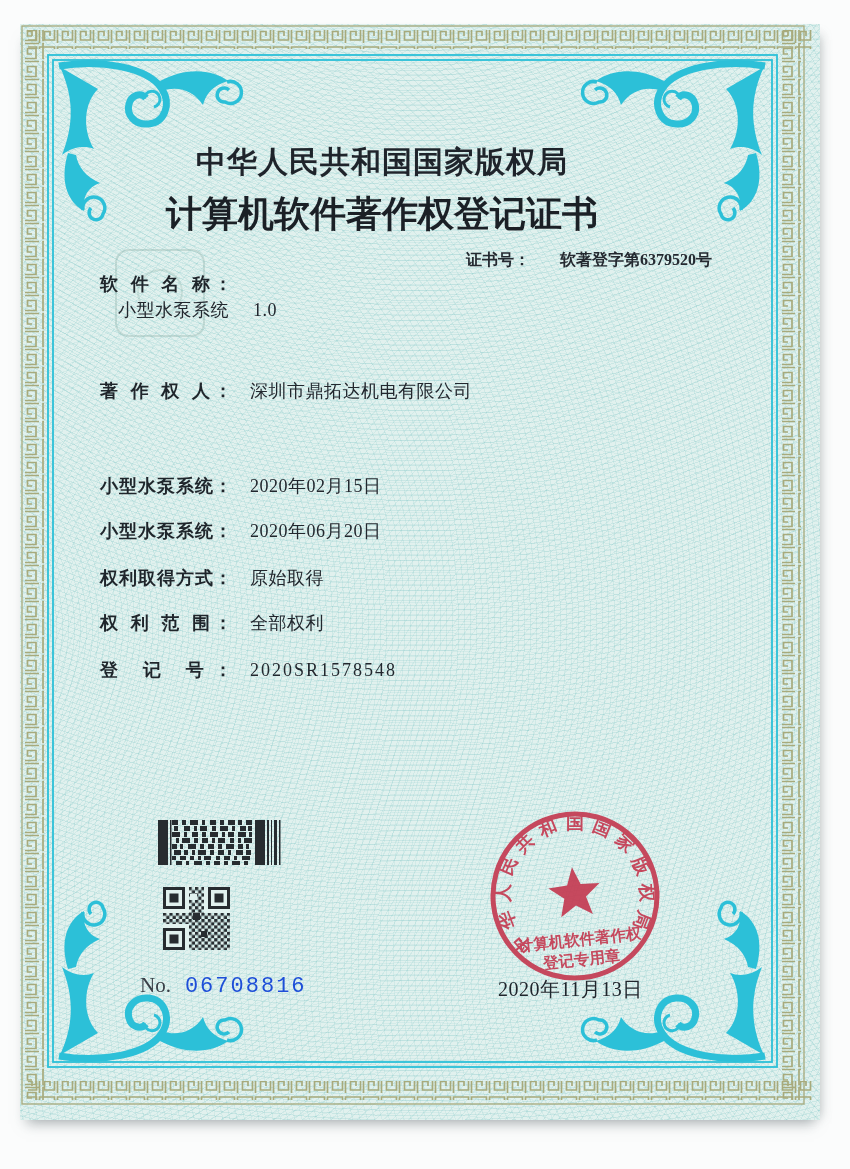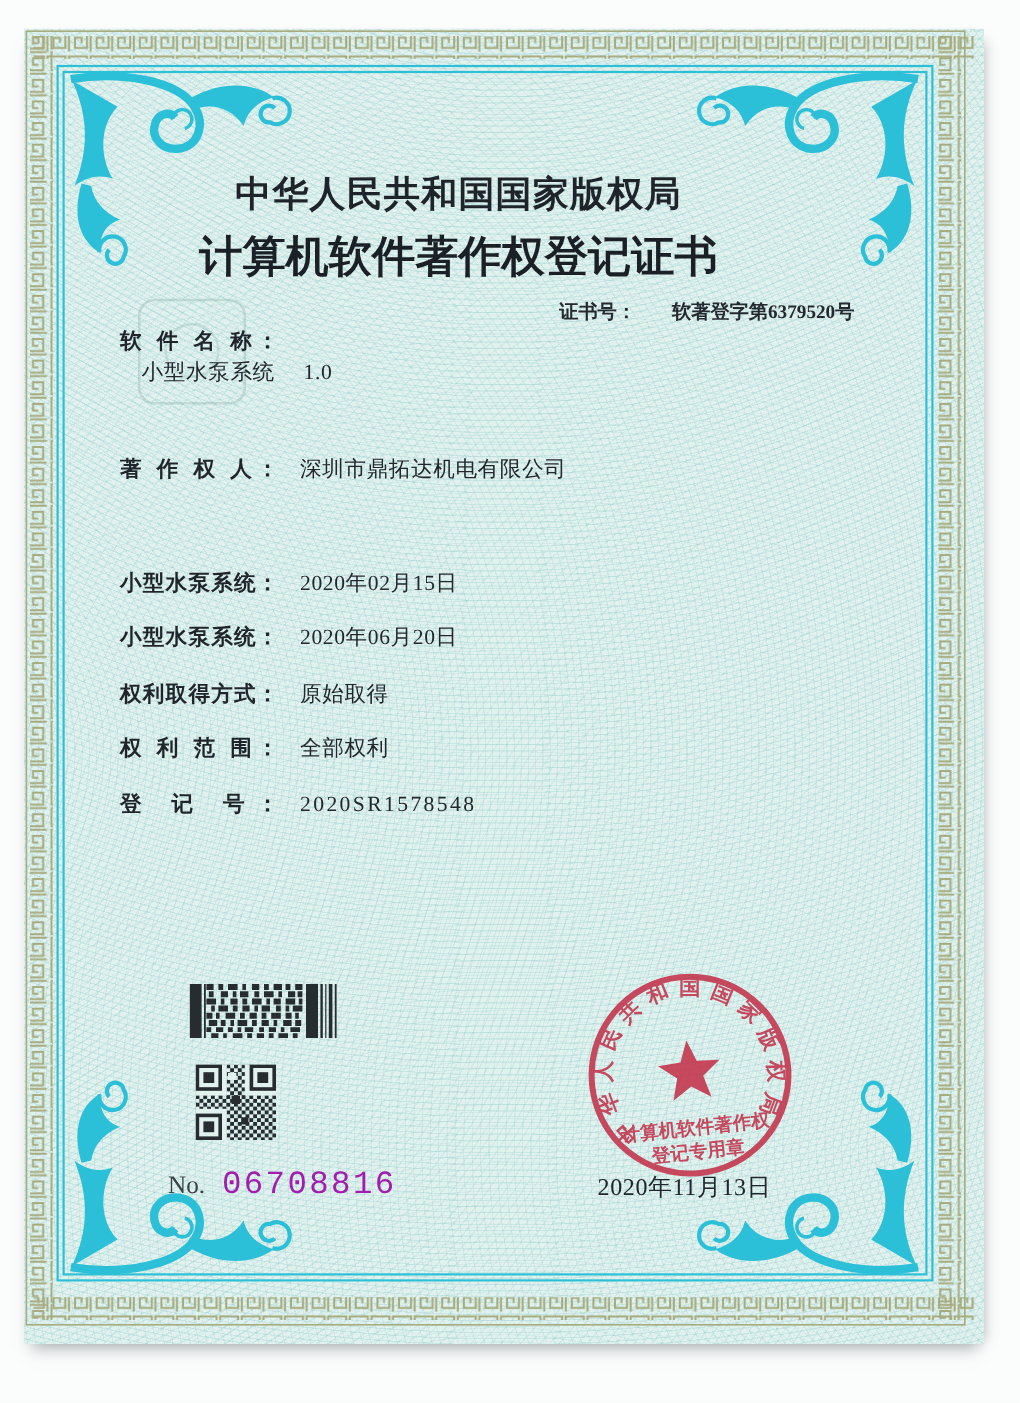--- a/index.html
+++ b/index.html
@@ -27,22 +27,22 @@
   .row .lbl{width:132px;font-weight:bold;text-align:justify;text-align-last:justify;color:#1f252b;}
   .row .val{margin-left:18px;letter-spacing:.5px;white-space:nowrap;}
   .ls2{letter-spacing:2px!important;}
   .r0{top:247px;flex-direction:column;} .r1{top:354px;} .r2{top:449px;} .r3{top:494px;} .r4{top:541px;} .r5{top:586px;} .r6{top:633px;}
   .ver{position:absolute;left:153px;top:26px;letter-spacing:.5px;}
   .statement{left:75px;top:684px;width:646px;font-size:21.5px;line-height:46px;letter-spacing:.5px;
     text-align:justify;text-indent:26px;color:#22272e;}
   .barcode{position:absolute;left:138px;top:796px;z-index:2;}
   .qrcode{position:absolute;left:143px;top:863px;z-index:2;}
   .serial{left:120px;top:949px;font-size:21px;color:#3a4048;}
-  .serial .serial-number{font-family:"Liberation Mono","DejaVu Sans Mono",monospace;color:#a21caf;
-    letter-spacing:2px;margin-left:14px;font-size:27px;}
+  .serial .serial-number{font-family:"Liberation Mono","DejaVu Sans Mono",monospace;color:#1d4ed8;
+    letter-spacing:2px;margin-left:14px;font-size:22px;}
   .seal{position:absolute;left:465px;top:782px;z-index:3;transform:rotate(-6deg);opacity:.92;}
   .issue-date{left:478px;top:952px;font-size:20px;letter-spacing:.5px;color:#20262d;z-index:4;}
 </style>
 </head>
 <body>
 
 <div class="scene">
   <div class="page">
 
     <svg class="border-svg" width="800" height="1096" viewBox="0 0 800 1096">

